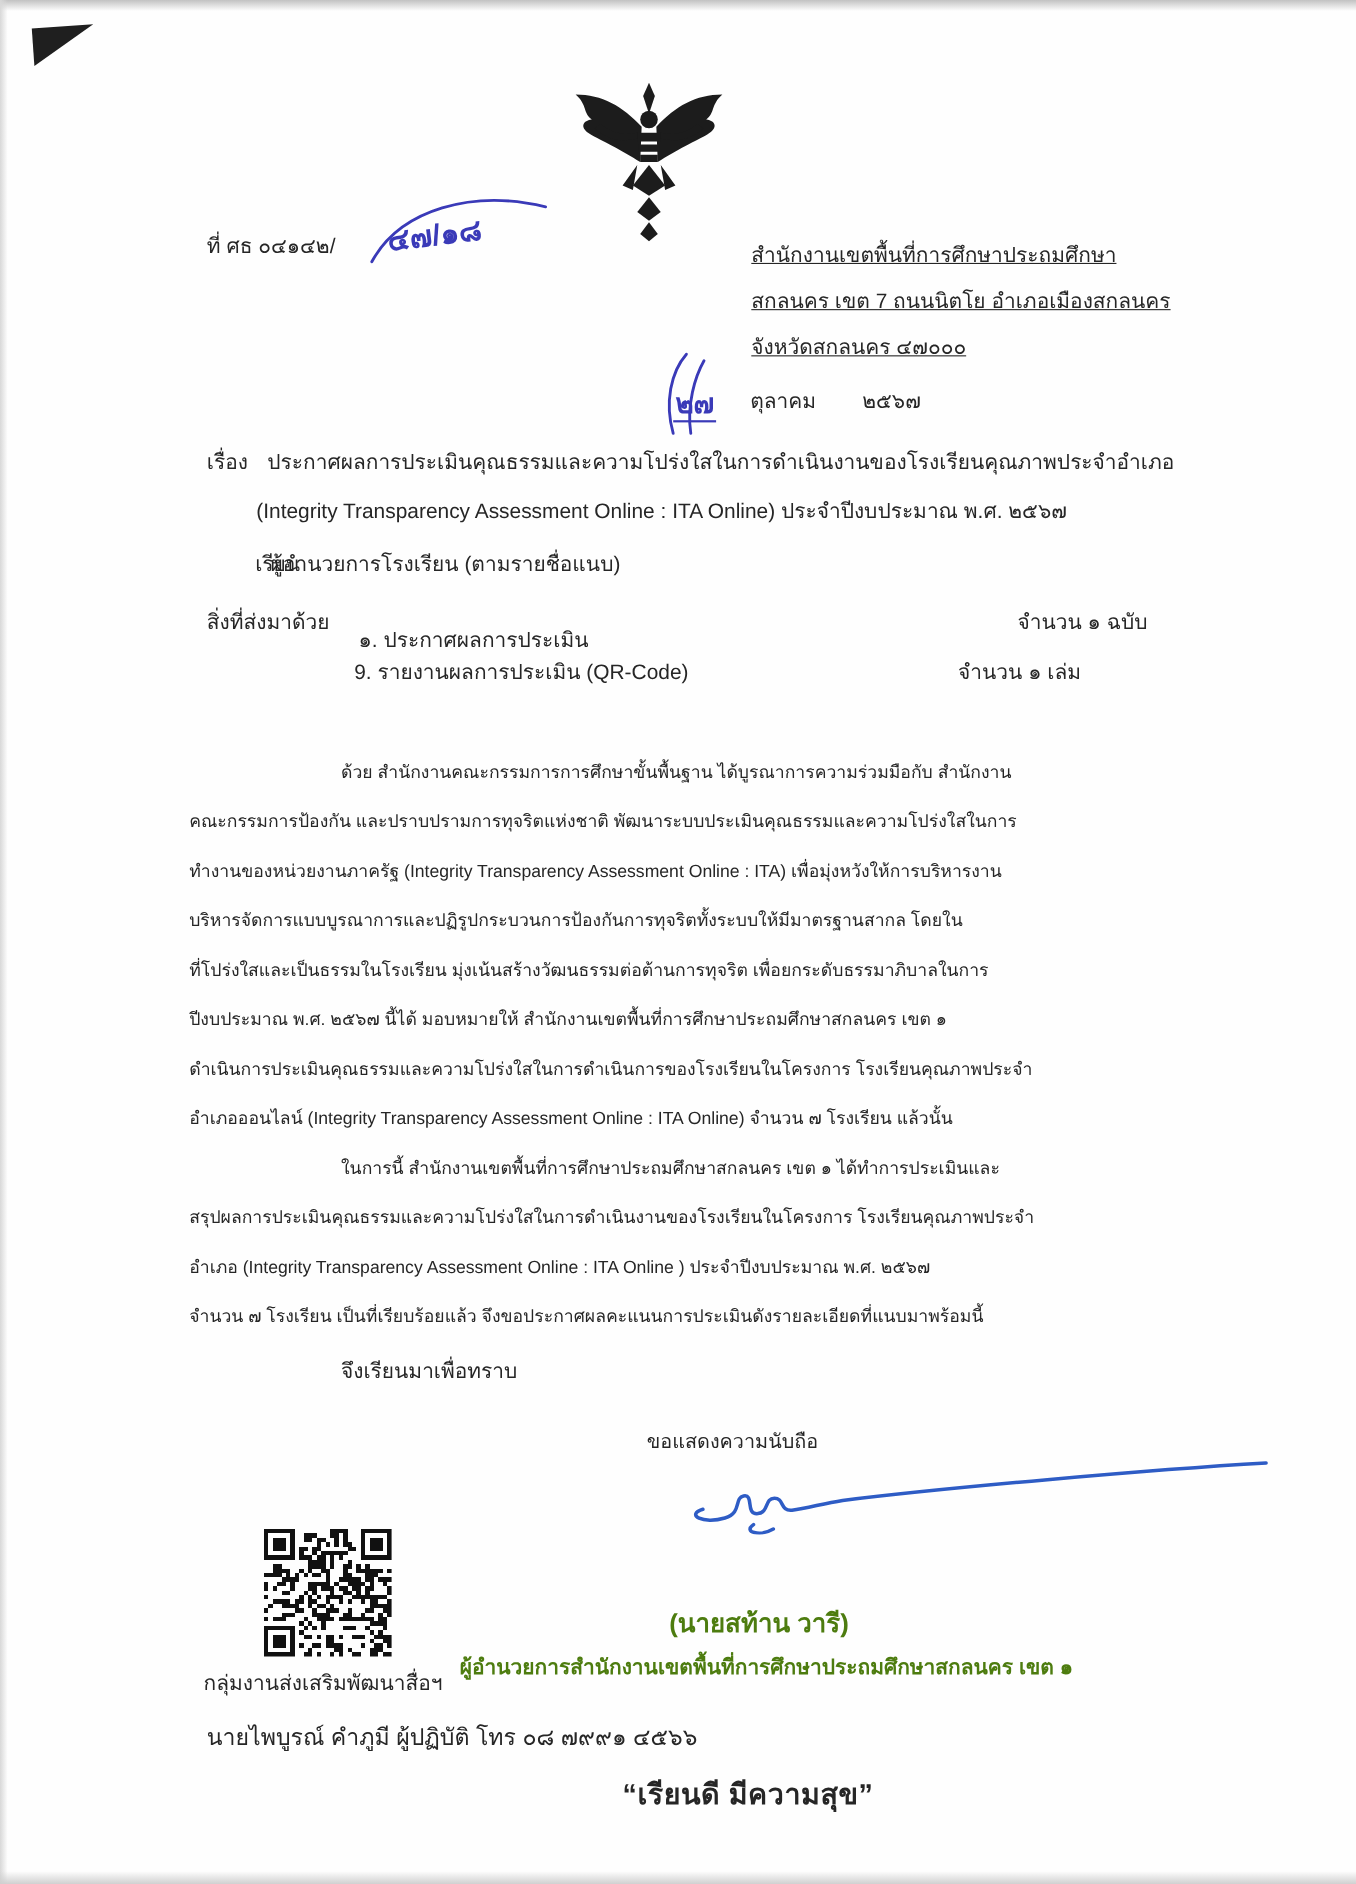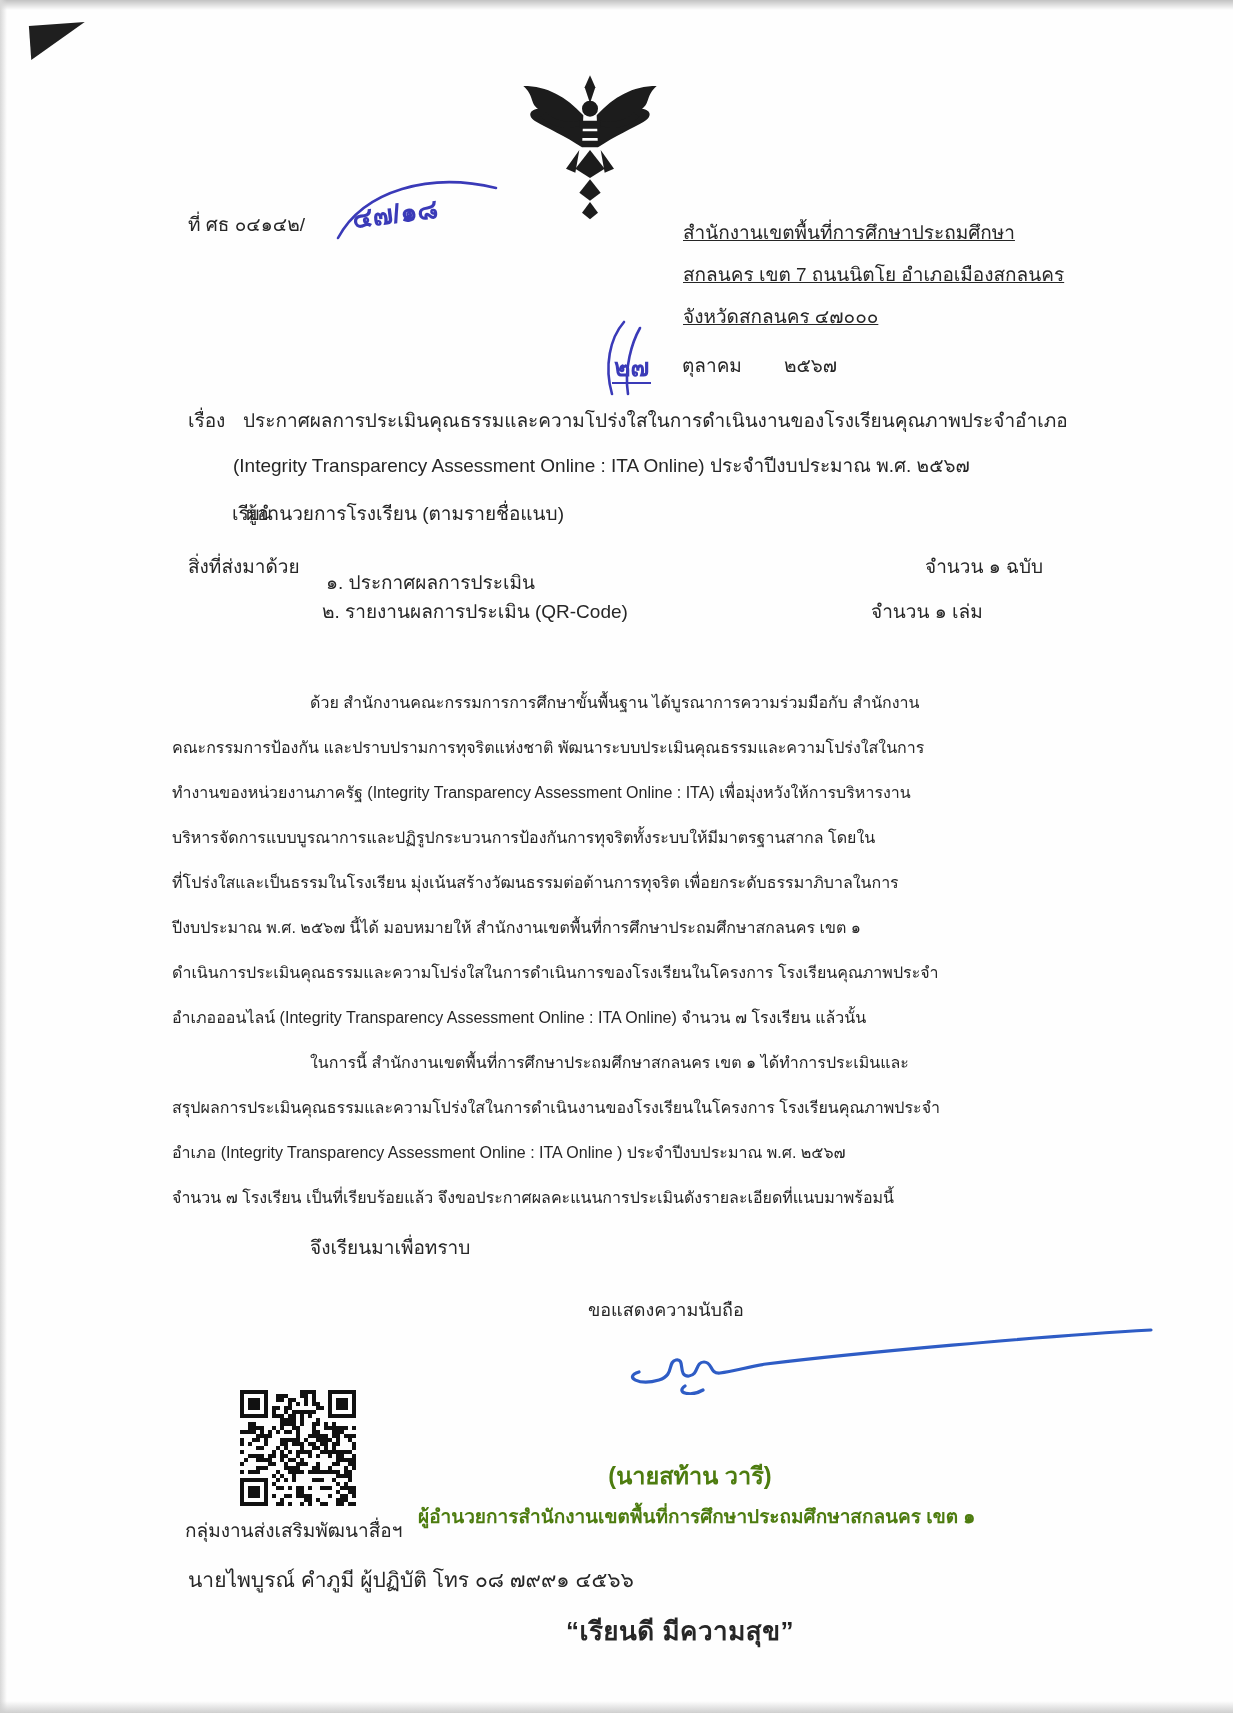--- a/index.html
+++ b/index.html
@@ -85,21 +85,21 @@
   <div class="t" style="left:188px;top:410px;">เรื่อง</div>
   <div class="t" style="left:243px;top:410px;">ประกาศผลการประเมินคุณธรรมและความโปร่งใสในการดำเนินงานของโรงเรียนคุณภาพประจำอำเภอ</div>
   <div class="t" style="left:233px;top:455px;">(Integrity Transparency Assessment Online : ITA Online) ประจำปีงบประมาณ พ.ศ. ๒๕๖๗</div>
 
   <div class="t" style="left:188px;top:503px;margin-left:44px;">เรียน</div>
   <div class="t" style="left:246px;top:503px;">ผู้อำนวยการโรงเรียน (ตามรายชื่อแนบ)</div>
 
   <div class="t" style="left:188px;top:556px;">สิ่งที่ส่งมาด้วย</div>
   <div class="t" style="left:326px;top:556px;margin-top:16px;">๑. ประกาศผลการประเมิน</div>
   <div class="t qty" style="left:925px;top:556px;">จำนวน ๑ ฉบับ</div>
-  <div class="t" style="left:322px;top:601px;">๒. รายงานผลการประเมิน (QR-Code)</div>
+  <div class="t" style="left:322px;top:601px;">9. รายงานผลการประเมิน (QR-Code)</div>
   <div class="t qty" style="left:871px;top:601px;">จำนวน ๑ เล่ม</div>
 
   <div class="body-block" style="top:680px;">
     <div class="ln indent">ด้วย สำนักงานคณะกรรมการการศึกษาขั้นพื้นฐาน ได้บูรณาการความร่วมมือกับ สำนักงาน</div>
     <div class="ln">คณะกรรมการป้องกัน และปราบปรามการทุจริตแห่งชาติ พัฒนาระบบประเมินคุณธรรมและความโปร่งใสในการ</div>
     <div class="ln">ทำงานของหน่วยงานภาครัฐ (Integrity Transparency Assessment Online : ITA) เพื่อมุ่งหวังให้การบริหารงาน</div>
     <div class="ln">บริหารจัดการแบบบูรณาการและปฏิรูปกระบวนการป้องกันการทุจริตทั้งระบบให้มีมาตรฐานสากล โดยใน</div>
     <div class="ln">ที่โปร่งใสและเป็นธรรมในโรงเรียน  มุ่งเน้นสร้างวัฒนธรรมต่อต้านการทุจริต เพื่อยกระดับธรรมาภิบาลในการ</div>
     <div class="ln">ปีงบประมาณ พ.ศ. ๒๕๖๗ นี้ได้ มอบหมายให้ สำนักงานเขตพื้นที่การศึกษาประถมศึกษาสกลนคร  เขต ๑</div>
     <div class="ln">ดำเนินการประเมินคุณธรรมและความโปร่งใสในการดำเนินการของโรงเรียนในโครงการ โรงเรียนคุณภาพประจำ</div>

